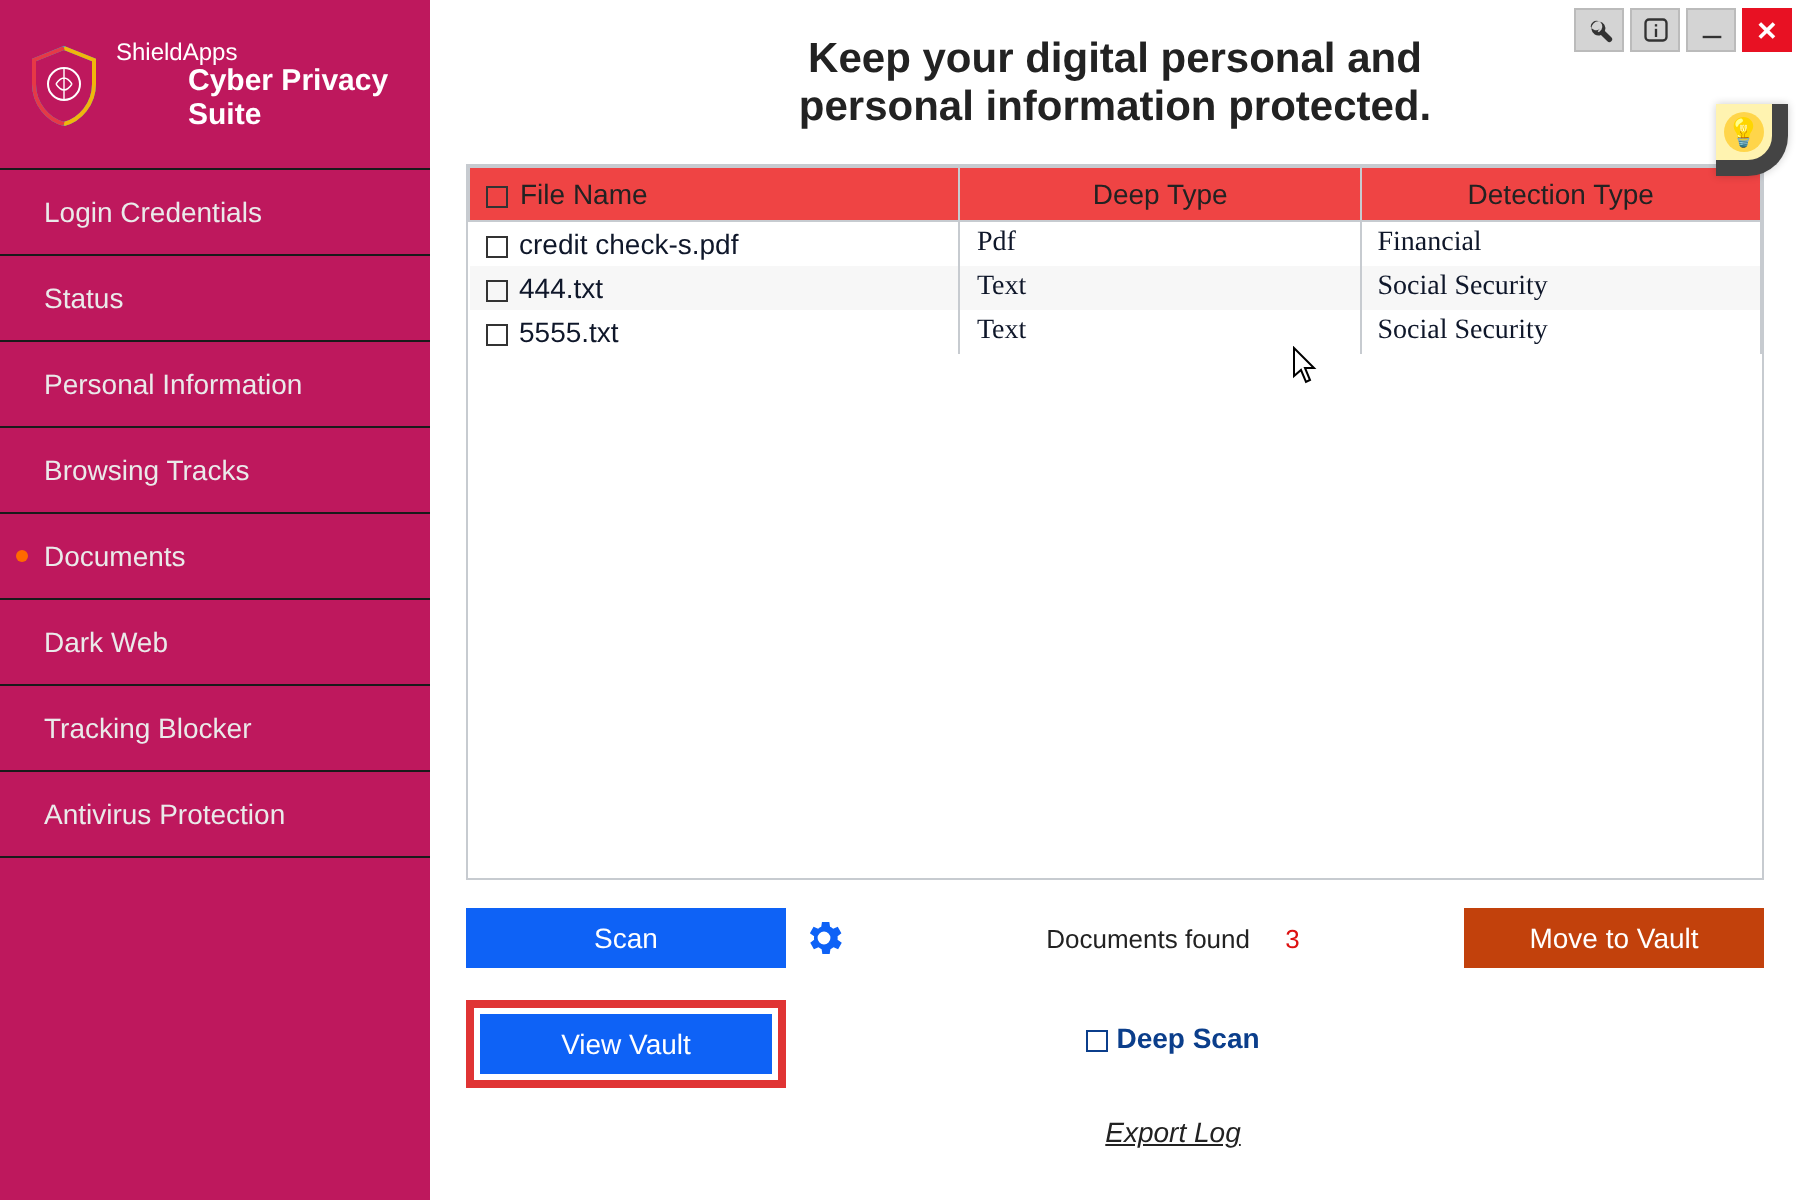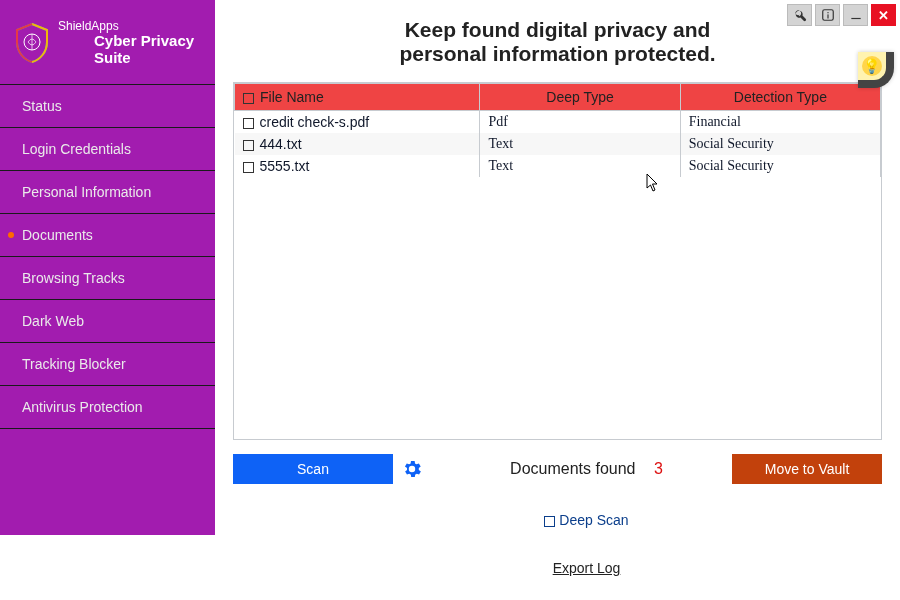--- a/index.html
+++ b/index.html
@@ -1,17 +1,17 @@
 <!DOCTYPE html>
 <html><head>
 <meta charset="utf-8">
 <style>
 * { margin: 0; padding: 0; box-sizing: border-box; font-family: "Segoe UI", Tahoma, sans-serif; }
 body { width: 900px; height: 600px; overflow: hidden; background: #fff; display: flex; }
-.sidebar { width: 215px; background: #a21caf; height: 535px; display: flex; flex-direction: column; }
+.sidebar { width: 215px; background: #be185d; height: 600px; display: flex; flex-direction: column; }
 .logo-area { display: flex; align-items: center; padding: 20px 14px 18px 14px; gap: 8px; }
 .logo-icon { width: 36px; height: 42px; position: relative; }
 .brand-text { color: #fff; font-size: 12px; line-height: 1.1; }
 .brand-sub { font-weight: 600; font-size: 15px; margin-left: 36px; }
 .nav { display: flex; flex-direction: column; border-top: 1px solid #1a1a1a; }
 .nav-item { display: flex; align-items: center; height: 43px; padding-left: 20px; color: #eaeaea; font-size: 14px; border-bottom: 1px solid #1a1a1a; cursor: pointer; gap: 8px; }
 .nav-item.active .dot { width: 6px; height: 6px; border-radius: 50%; background: #ff6a00; margin-left: -12px; }
 .dot { width: 6px; height: 6px; border-radius: 50%; background: transparent; margin-left: -12px; }
 .main { flex: 1; display: flex; flex-direction: column; background: #fff; position: relative; }
 .titlebar { position: absolute; top: 0; right: 0; display: flex; gap: 3px; padding: 4px; z-index: 5; }
@@ -25,30 +25,30 @@
 table { width: 100%; border-collapse: collapse; font-size: 14px; }
 th { background: #ef4444; font-weight: 400; color: #222; padding: 5px 8px; border: 1px solid #c7cbd0; }
 th:first-child { text-align: left; width: 38%; }
 th:nth-child(2), th:nth-child(3) { text-align: center; width: 31%; }
 td { padding: 3px 8px; border-right: 1px solid #c7cbd0; color: #0f172a; font-size: 14px; }
 tr td:first-child { text-align: left; }
 tr td:nth-child(2), tr td:nth-child(3) { text-align: left; font-family: Liberation Serif, serif; }
 tbody tr:nth-child(even) td { background: #f7f7f7; }
 tbody tr:nth-child(odd) td { background: #fff; }
 .chk { display: inline-block; width: 11px; height: 11px; border: 1px solid #333; vertical-align: middle; margin-right: 6px; cursor: pointer; }
-.actions { display: grid; grid-template-columns: 160px 40px 1fr 150px; gap: 28px 8px; align-items: center; padding: 14px 0 0 0; }
+.actions { display: grid; grid-template-columns: 160px 40px 1fr 150px; gap: 10px 8px; align-items: center; padding: 14px 0 0 0; }
 .btn { background: #0e62f6; color: #fff; font-size: 14px; font-weight: 500; border: none; height: 30px; cursor: pointer; text-align: center; display: flex; align-items: center; justify-content: center; }
 .btn.gray { background: #c2410c; }
 .gear { width: 22px; height: 22px; color: #0e62f6; cursor: pointer; display: flex; align-items: center; justify-content: center; }
-.docs-found { text-align: center; font-size: 16px; color: #222; }
+.docs-found { text-align: center; font-size: 13px; color: #222; }
 .docs-found .count { color: #d11; margin-left: 14px; }
 .view-vault-wrap { grid-column: 1 / 3; border: 4px solid #e03434; padding: 3px 3px 3px 3px; width: 160px; margin-top: 6px; }
-.deep-scan { grid-column: 3 / 4; text-align: center; font-size: 14px; color: #0b3e8b; }
+.deep-scan { grid-column: 3 / 4; text-align: center; font-size: 14px; color: #0b3e8b; font-weight: bold; }
 .deep-scan .chk { border-color: #0b3e8b; margin-right: 4px; }
-.export-log { grid-column: 3 / 4; text-align: center; font-size: 14px; text-decoration: underline; color: #222; cursor: pointer; margin-top: 4px; }
+.export-log { grid-column: 3 / 4; text-align: center; font-size: 14px; text-decoration: underline; color: #222; cursor: pointer; margin-top: 4px; font-style: italic; }
 .ignore-wrap { grid-column: 4 / 5; grid-row: 2; margin-top: 6px; }
 .cursor { position: absolute; left: 431px; top: 173px; pointer-events: none; font-size: 16px; color: #000; }
 </style>
 </head>
 <body>
 
 <div class="sidebar">
   <div class="logo-area">
     <div class="logo-icon">
       <svg viewBox="0 0 36 42" width="36" height="42">
@@ -60,37 +60,37 @@
       </svg>
     </div>
     <div class="brand-text">
       <div>ShieldApps</div>
       <div class="brand-sub">Cyber Privacy Suite</div>
     </div>
   </div>
   <div class="nav">
     <div class="nav-item">
         <span class="dot"></span>
-        <span>Status</span>
+        <span>Login Credentials</span>
       </div>
     <div class="nav-item">
         <span class="dot"></span>
-        <span>Login Credentials</span>
+        <span>Status</span>
       </div>
     <div class="nav-item">
         <span class="dot"></span>
         <span>Personal Information</span>
       </div>
+    <div class="nav-item">
+        <span class="dot"></span>
+        <span>Browsing Tracks</span>
+      </div>
     <div class="nav-item active">
         <span class="dot"></span>
         <span>Documents</span>
-      </div>
-    <div class="nav-item">
-        <span class="dot"></span>
-        <span>Browsing Tracks</span>
       </div>
     <div class="nav-item">
         <span class="dot"></span>
         <span>Dark Web</span>
       </div>
     <div class="nav-item">
         <span class="dot"></span>
         <span>Tracking Blocker</span>
       </div>
     <div class="nav-item">
@@ -116,21 +116,21 @@
     </div>
     <div class="title-btn">
       <svg width="14" height="14" viewBox="0 0 24 24">
           <rect x="4" y="17" width="16" height="2" fill="#333"></rect>
         </svg>
     </div>
     <div class="title-btn close">✕</div>
   </div>
 
   <div class="headline">
-    <div>Keep found digital privacy and</div>
+    <div>Keep your digital personal and</div>
     <div>personal information protected.</div>
   </div>
 
   <div class="bulb">
       <div class="bulb-inner">💡</div>
     </div>
 
   <div class="content">
     <div class="table-wrap">
       <table>
@@ -167,20 +167,23 @@
         <svg width="22" height="22" viewBox="0 0 24 24">
             <path fill="#0e62f6" d="M19.4 13a7.5 7.5 0 000-2l2.1-1.6-2-3.5-2.5 1a7.5 7.5 0 00-1.7-1l-.4-2.6h-4l-.4 2.6a7.5 7.5 0 00-1.7 1l-2.5-1-2 3.5L6.6 11a7.5 7.5 0 000 2l-2.1 1.6 2 3.5 2.5-1a7.5 7.5 0 001.7 1l.4 2.6h4l.4-2.6a7.5 7.5 0 001.7-1l2.5 1 2-3.5zM12 15.5A3.5 3.5 0 1115.5 12 3.5 3.5 0 0112 15.5z"></path>
           </svg>
       </div>
       <div class="docs-found">
         <span>Documents found</span>
         <span class="count">3</span>
       </div>
       <button class="btn gray">Move to Vault</button>
 
+      <div class="view-vault-wrap">
+        <button class="btn" style="width:100%">View Vault</button>
+      </div>
       <div class="deep-scan"><span class="chk"></span><span>Deep Scan</span></div>
       <div class="export-log">Export Log</div>
     </div>
   </div>
 
   <div class="cursor">
     <svg width="14" height="20" viewBox="0 0 14 20">
         <path d="M1 1 L1 15 L4.5 12 L7 18 L9 17 L6.5 11 L11 11 Z" fill="#fff" stroke="#000" stroke-width="1"></path>
       </svg>
   </div>

